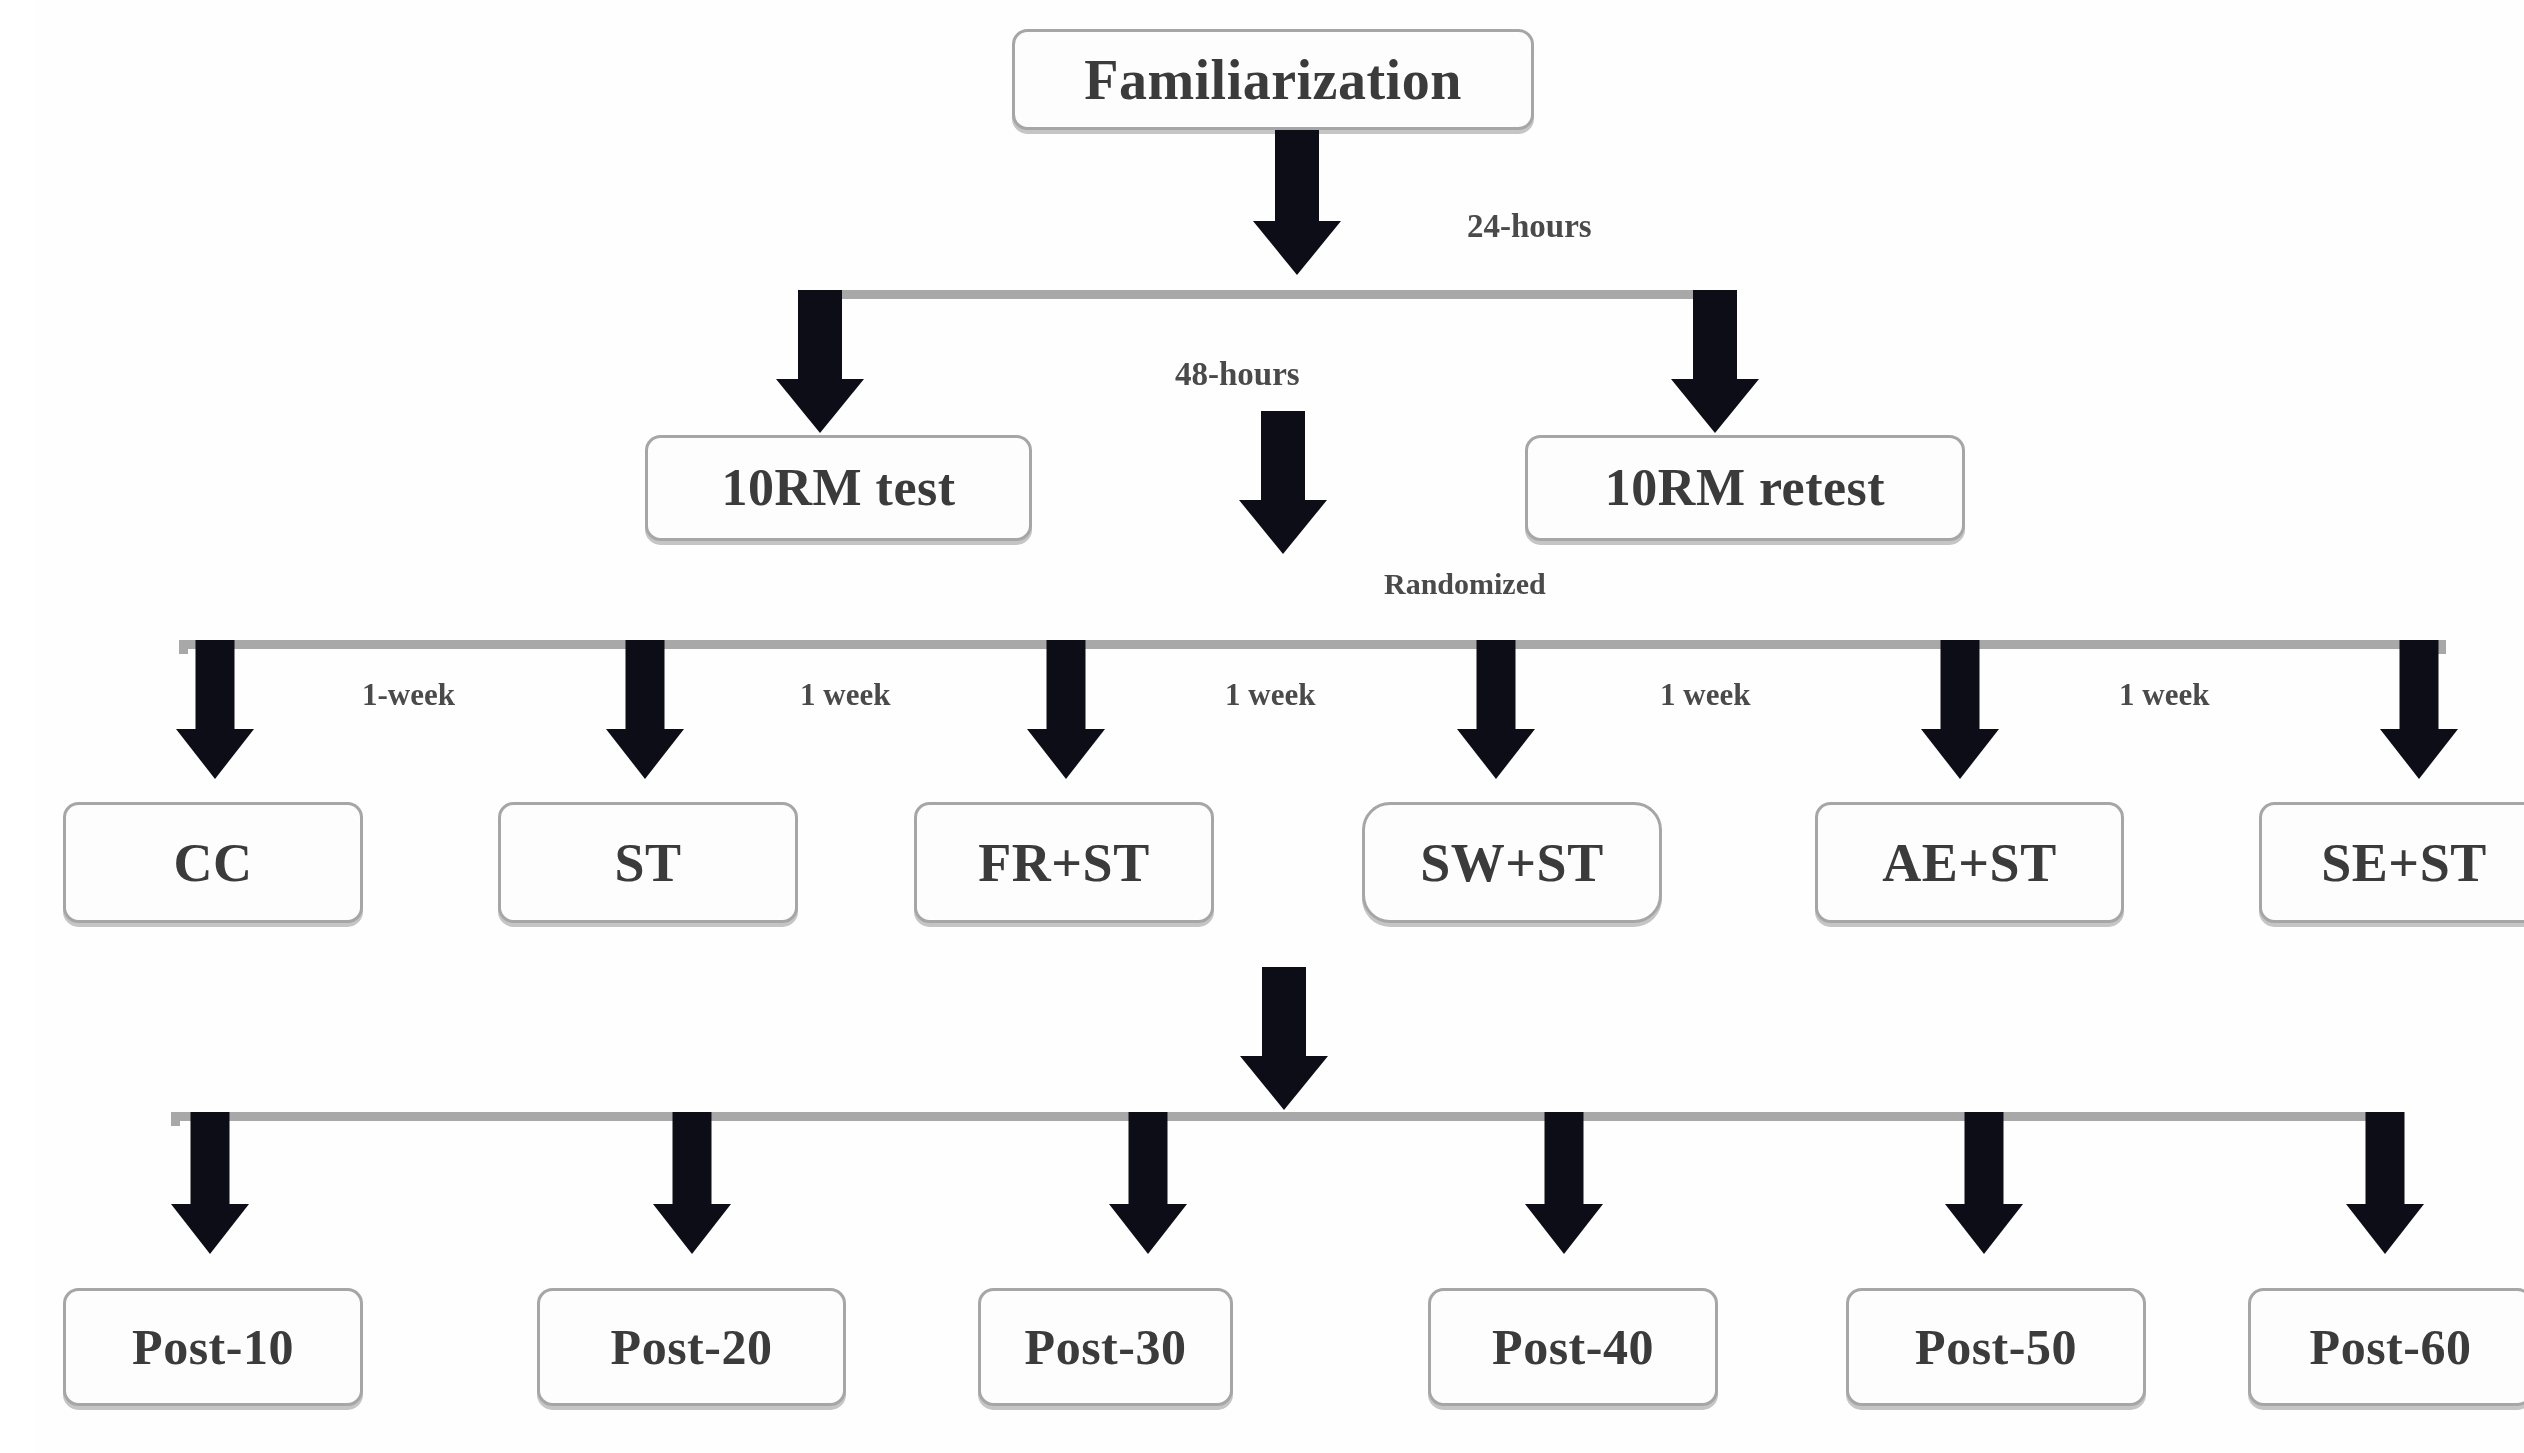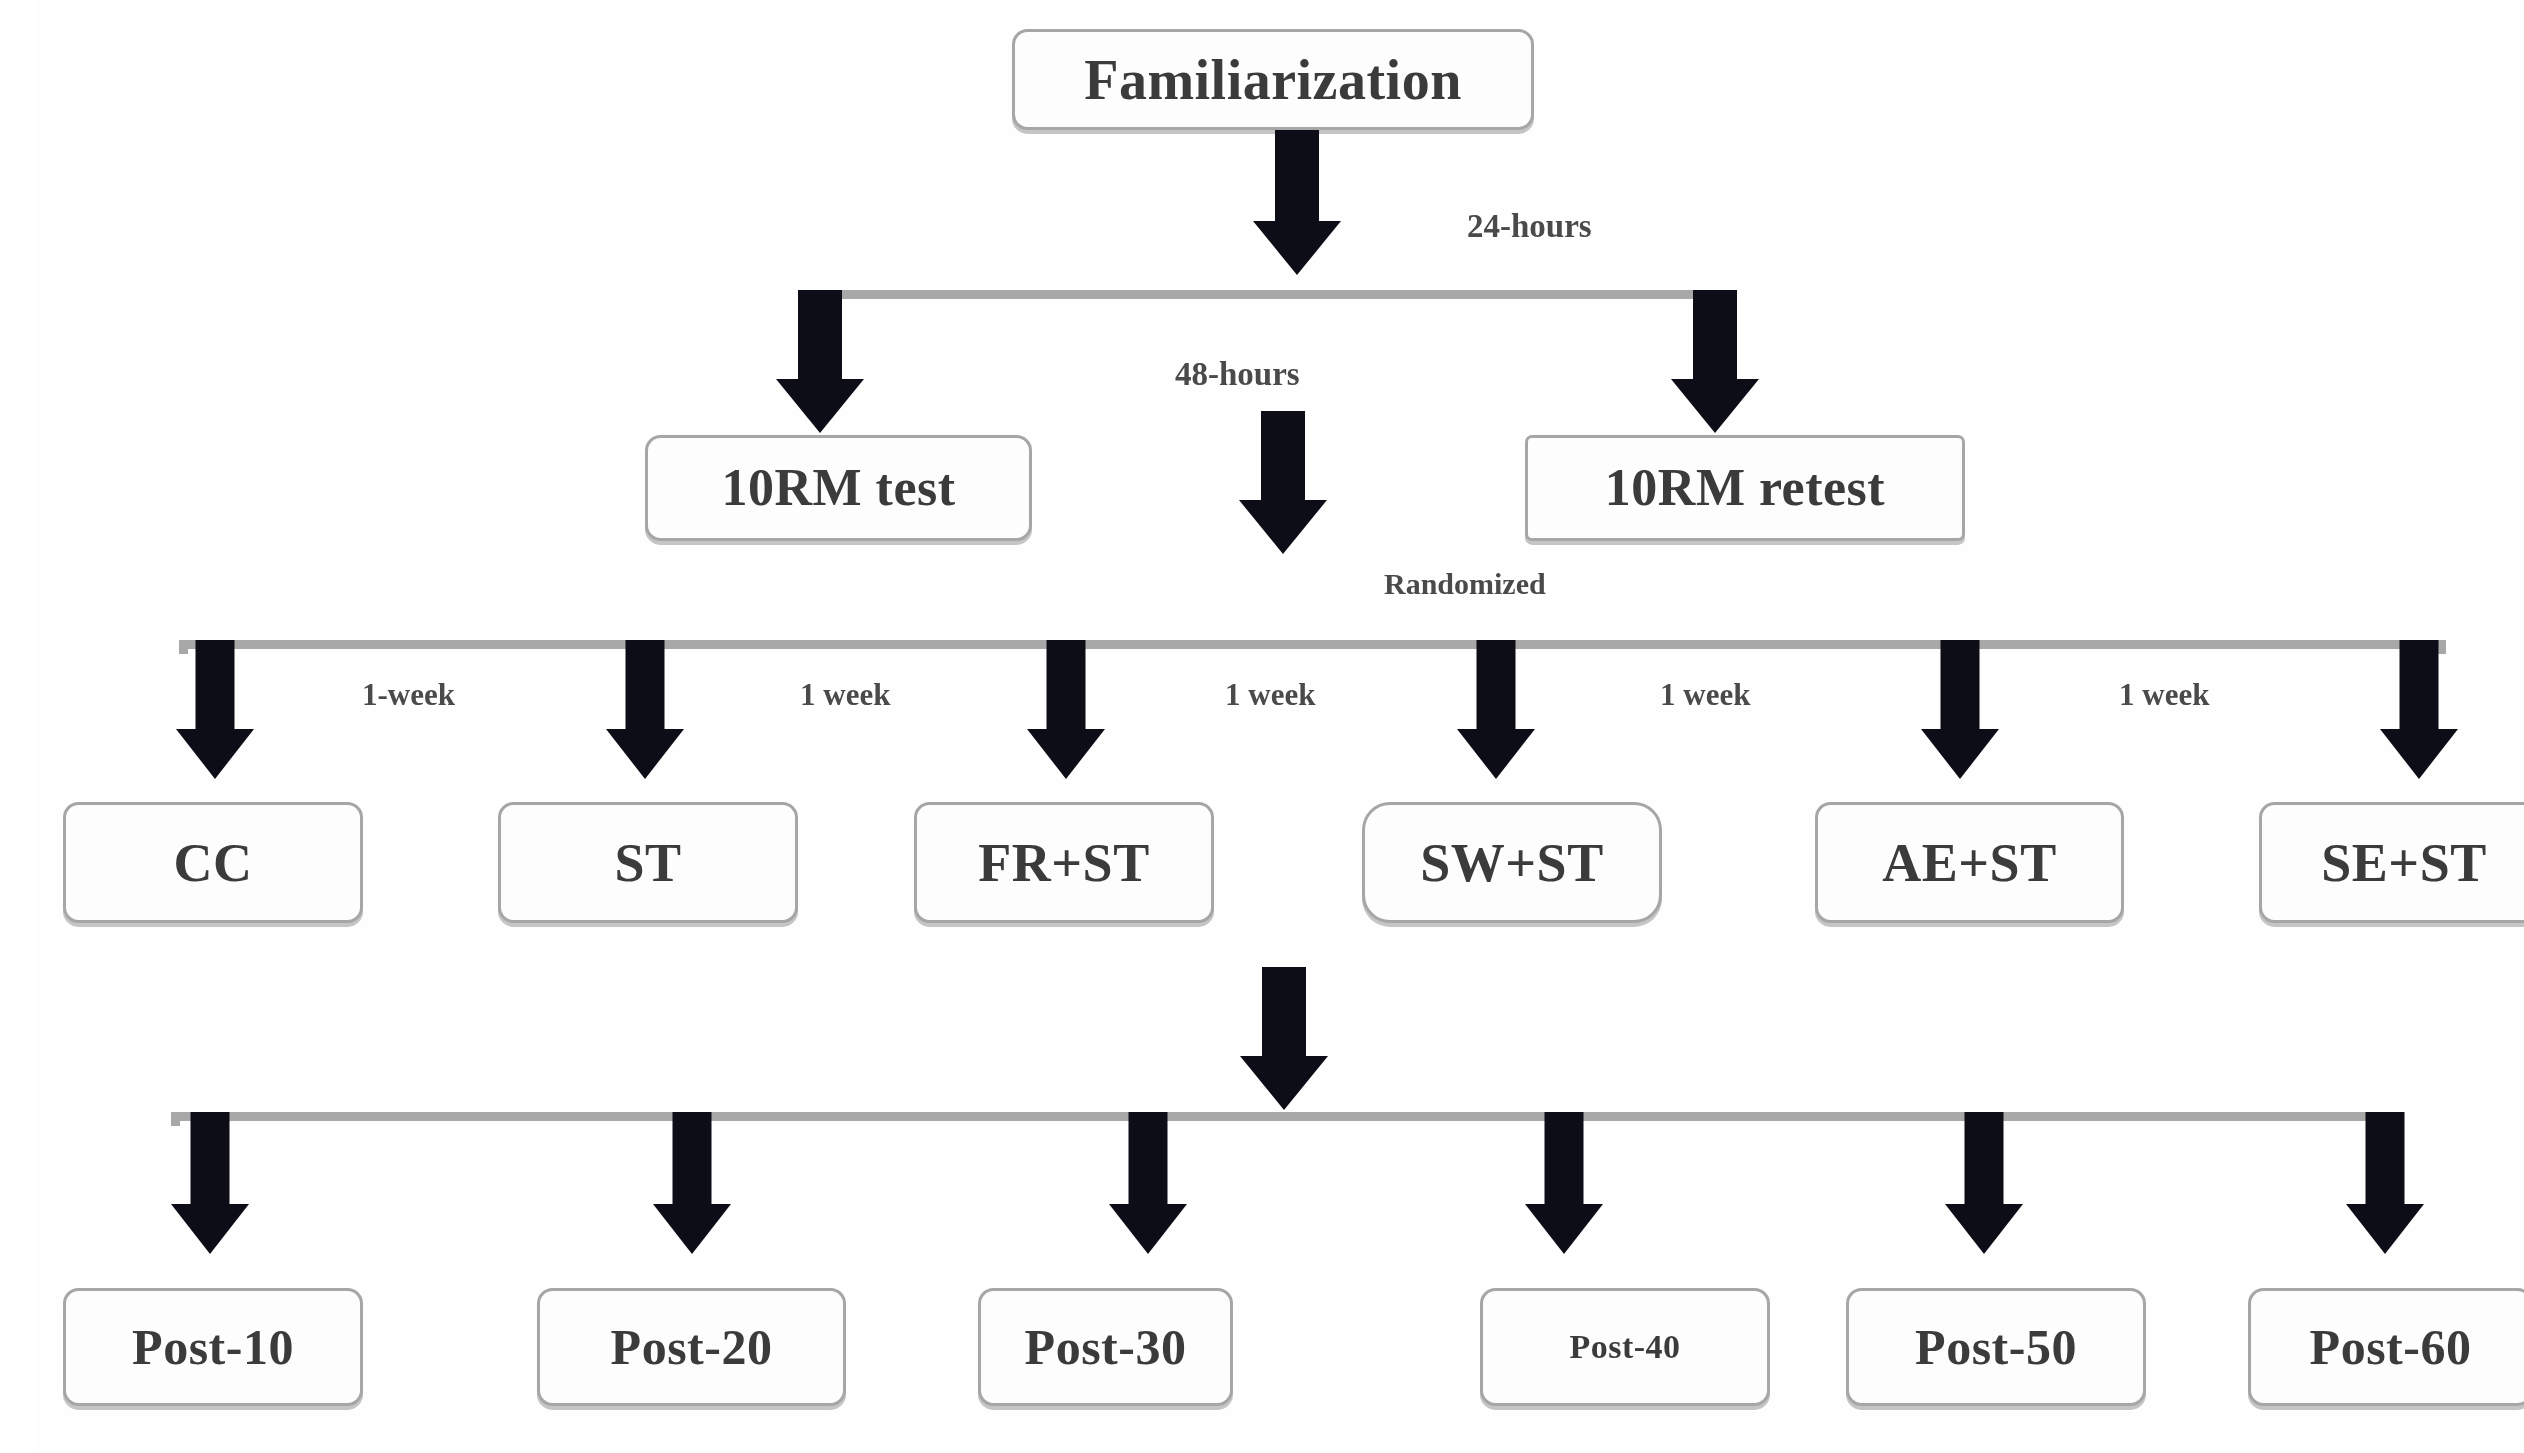--- a/index.html
+++ b/index.html
@@ -126,21 +126,21 @@
 
   <div class="arrow thick" style="left:1202px; top:411px; width:89px; height:145px;">
     <div class="shaft" style="height:89px;"></div>
     <div class="head" style="top:89px;"></div>
   </div>
 
   <div class="node" style="left:609px; top:435px; width:387px; height:106px; font-size:52px;">
     <span>10RM test</span>
   </div>
 
-  <div class="node" style="left:1489px; top:435px; width:440px; height:106px; font-size:52px;border-radius:7px;">
+  <div class="node" style="left:1489px; top:435px; width:440px; height:106px; font-size:52px;">
     <span>10RM retest</span>
   </div>
 
   <div class="caption" style="left:1348px; top:567px; font-size:30px;">Randomized</div>
 
   <div class="hline" style="left:143px; top:640px; width:2267px;"></div>
   <div class="vstub" style="left:143px; top:640px; height:13.5px;"></div>
   <div class="vstub" style="left:2401px; top:640px; height:13.5px;"></div>
 
   <div class="arrow slim" style="left:140px; top:640px; width:77px; height:140px;">
@@ -229,21 +229,21 @@
 
   <div class="node" style="left:27px; top:1288px; width:300px; height:118px; font-size:50px;">
     <span>Post-10</span>
   </div>
   <div class="node" style="left:501px; top:1288px; width:309px; height:118px; font-size:50px;">
     <span>Post-20</span>
   </div>
   <div class="node" style="left:942px; top:1288px; width:255px; height:118px; font-size:50px;">
     <span>Post-30</span>
   </div>
-  <div class="node" style="left:1444px; top:1288px; width:290px; height:118px; font-size:34px;">
+  <div class="node" style="left:1392px; top:1288px; width:290px; height:118px; font-size:50px;">
     <span>Post-40</span>
   </div>
   <div class="node" style="left:1810px; top:1288px; width:300px; height:118px; font-size:50px;text-align:right;">
     <span>Post-50</span>
   </div>
   <div class="node" style="left:2212px; top:1288px; width:285px; height:118px; font-size:50px;font-family:Liberation Serif, serif;">
     <span>Post-60</span>
   </div>
 
 </div>

